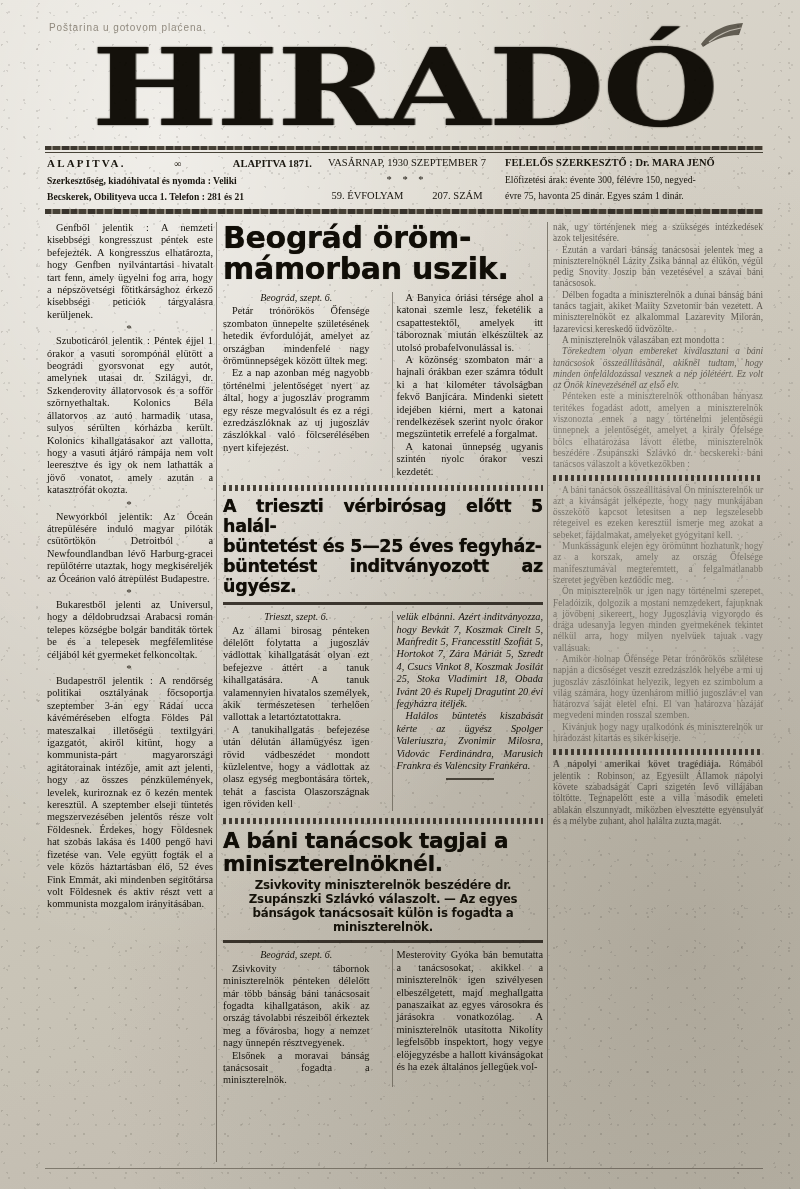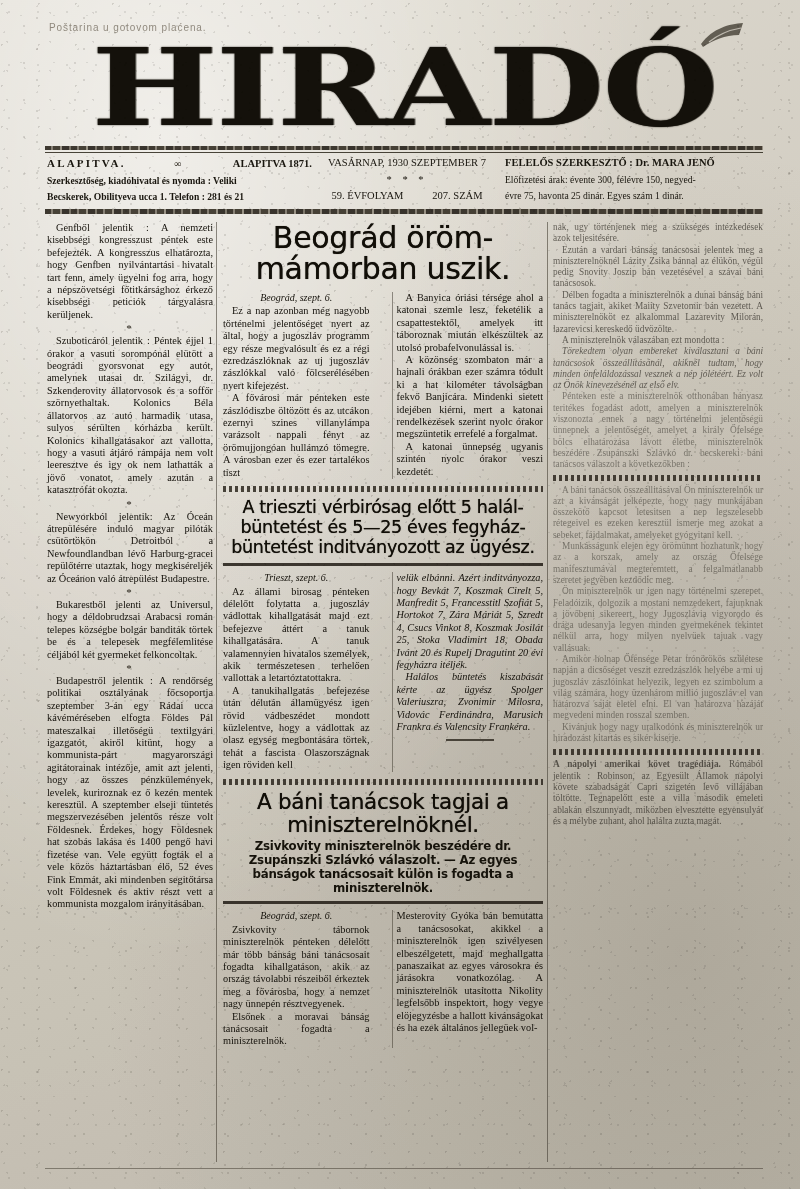--- a/index.html
+++ b/index.html
@@ -110,23 +110,22 @@
   .c3{left:508px;width:210px;}
   .vline{position:absolute;top:0;width:1px;background:#3a342a;opacity:.55;}
 
   .col p{margin:0 0 0 0;text-indent:9px;}
   .col p.noind{text-indent:0;}
   .star{display:block;text-align:center;line-height:12px;font-size:11px;letter-spacing:2px;color:#2a251c;margin:1px 0 1px 0;}
 
   
   .hl{
     font-family:"DejaVu Sans",sans-serif;
-    font-weight:400;
+    font-weight:700;
     color:#15120c;
-    text-align:center;
     letter-spacing:-.3px;
     text-shadow:0 0 .7px rgba(10,8,4,.85);
   }
   .hl1{font-size:30px;line-height:31px;margin:0 0 8px 0;}
   .hl2{font-size:17.5px;line-height:20px;margin:0 0 2px 0;}
   .hl3{font-size:21.5px;line-height:23px;margin:0 0 3px 0;}
   .sub3{
     font-family:"DejaVu Sans",sans-serif;font-weight:700;
     font-size:11.8px;line-height:14.2px;text-align:center;color:#1a170f;
     margin:0 0 6px 0;letter-spacing:-.2px;
@@ -229,22 +228,22 @@
       <div class="col c2">
 
         <div>
           <div class="hl hl1">
             <div>Beográd öröm-</div>
             <div>mámorban uszik.</div>
           </div>
           <div class="split">
             <div>
               <div class="dateline">Beográd, szept. 6.</div>
+              <p>Petár trónörökös Őfensége szombaton ünnepelte születésének hetedik évfordulóját, amelyet az országban mindenfelé nagy örömünnepségek között ültek meg.</p>
               <p>Ez a nap azonban még nagyobb történelmi jelentőséget nyert az által, hogy a jugoszláv programm egy része megvalósult és ez a régi ezredzászlóknak az uj jugoszláv zászlókkal való fölcserélésében nyert kifejezést.</p>
-              <p>A fővárosi már pénteken este zászlódiszbe öltözött és az utcákon ezernyi szines villanylámpa varázsolt nappali fényt az örömujjongóan hullámzó tömegre. A városban ezer és ezer tartalékos tiszt</p>
             </div>
             <div>
               <div class="sep"></div>
               <p>A Banyica óriási térsége ahol a katonai szemle lesz, feketélik a csapattestektől, amelyek itt táboroznak miután elkészültek az utolsó probafelvonulással is.</p>
               <p>A közönség szombaton már a hajnali órákban ezer számra tódult ki a hat kilométer távolságban fekvő Banjicára. Mindenki sietett idejében kiérni, mert a katonai rendelkezések szerint nyolc órakor megszüntetik errefelé a forgalmat.</p>
               <p>A katonai ünnepség ugyanis szintén nyolc órakor veszi kezdetét.</p>
             </div>
           </div>
         </div>
 
@@ -253,21 +252,21 @@
         <div>
           <div class="hl hl2">
             <div>A trieszti vérbirósag előtt 5 halál-</div>
             <div>büntetést és 5—25 éves fegyház-</div>
             <div>büntetést inditványozott az ügyész.</div>
           </div>
           <div class="hr-thick"></div>
           <div class="split">
             <div>
               <div class="dateline">Trieszt, szept. 6.</div>
-              <p>Az állami birosag pénteken délelőtt folytatta a jugoszláv vádlottak kihallgatását majd ezt befejezve áttért a tanuk kihallgatására. A tanuk valamennyien hivatalos személyek, akik természetesen terhelően vallottak a letartóztatottakra.</p>
+              <p>Az állami birosag pénteken délelőtt folytatta a jugoszláv vádlottak kihallgatását olyan ezt befejezve áttért a tanuk kihallgatására. A tanuk valamennyien hivatalos személyek, akik természetesen terhelően vallottak a letartóztatottakra.</p>
               <p>A tanukihallgatás befejezése után délután államügyész igen rövid vádbeszédet mondott küzlelentve, hogy a vádlottak az olasz egység megbontására törtek, tehát a fascista Olaszországnak igen röviden kell</p>
             </div>
             <div>
               <div class="sep"></div>
               <p class="noind ital">velük elbánni. Azért inditványozza, hogy Bevkát 7, Koszmak Cirelt 5, Manfredit 5, Francesstitl Szofiát 5, Hortokot 7, Zára Máriát 5, Szredt 4, Csucs Vinkot 8, Koszmak Josilát 25, Stoka Vladimirt 18, Obada Ivánt 20 és Rupelj Dragutint 20 évi fegyházra itéljék.</p>
               <p class="ital">Halálos büntetés kiszabását kérte az ügyész Spolger Valeriuszra, Zvonimir Milosra, Vidovác Ferdinándra, Marusich Frankra és Valencsity Frankéra.</p>
               <div class="endrule"></div>
             </div>
           </div>
         </div>

